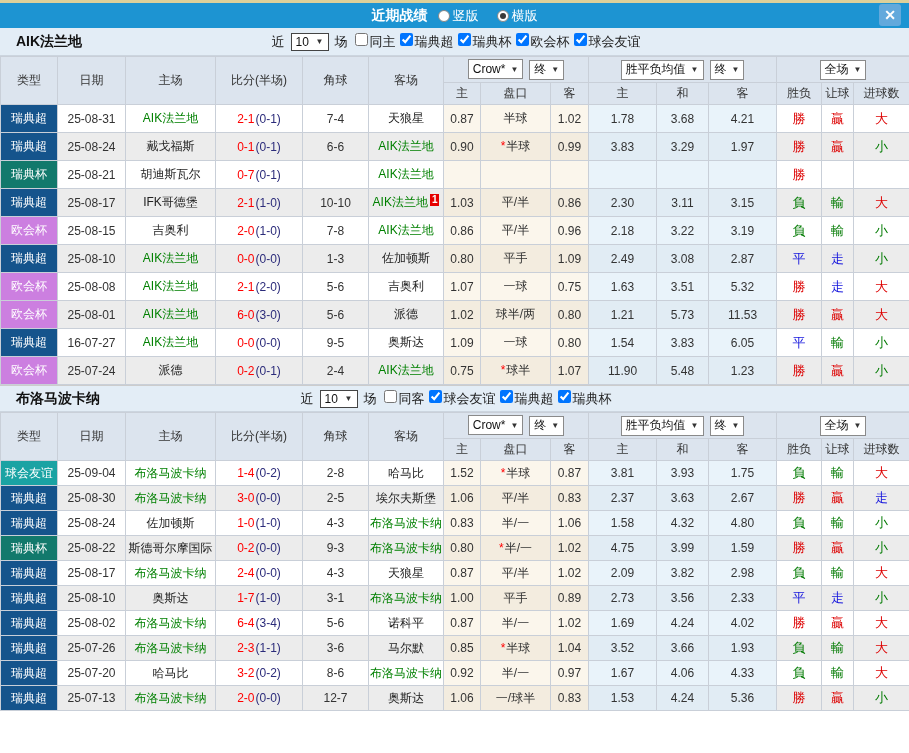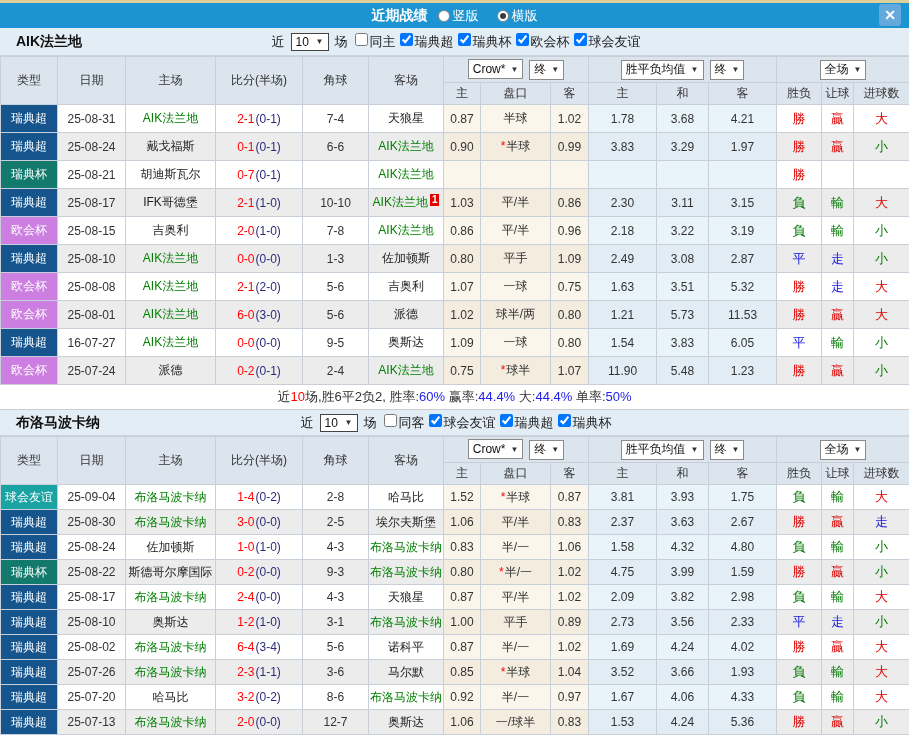--- a/index.html
+++ b/index.html
@@ -346,21 +346,20 @@
           <td class="t-num hd">1.07</td>
           <td class="t-num eu">11.90</td>
           <td class="t-num eu">5.48</td>
           <td class="t-num eu">1.23</td>
           <td class="t-res red">勝</td>
           <td class="t-res red">贏</td>
           <td class="t-res green">小</td>
         </tr>
       </tbody>
   </table>
-  <div class="summary"><span class="dark">近</span><span class="red">10</span><span class="dark">场,胜6平2负2, 胜率:</span><span class="blue">60%</span><span class="dark"> 赢率:</span><span class="blue">44.4%</span><span class="dark"> 大:</span><span class="blue">44.4%</span><span class="dark"> 单率:</span><span class="blue">50%</span></div>
 </div>
 
 <div class="section sec2">
   <div class="filter-row">
     <span class="team-name">布洛马波卡纳</span>
     <div class="filters">
       <span class="lbl">近</span>
       <span class="dd count">
           <span>10</span>
           <span class="arr">▼</span>
@@ -526,21 +525,21 @@
           <td class="t-num eu">3.82</td>
           <td class="t-num eu">2.98</td>
           <td class="t-res green">負</td>
           <td class="t-res green">輸</td>
           <td class="t-res red">大</td>
         </tr>
         <tr class="even">
           <td class="t-type" style="background: rgb(21, 84, 140);">瑞典超</td>
           <td class="t-date">25-08-10</td>
           <td class="t-team">奥斯达</td>
-          <td class="t-score"><span class="s-main">1-2</span><span class="s-half">(1-0)</span></td>
+          <td class="t-score"><span class="s-main">1-7</span><span class="s-half">(1-0)</span></td>
           <td class="t-corner">3-1</td>
           <td class="t-team green"><span>布洛马波卡纳</span></td>
           <td class="t-num hd">1.00</td>
           <td class="t-num hd">平手</td>
           <td class="t-num hd">0.89</td>
           <td class="t-num eu">2.73</td>
           <td class="t-num eu">3.56</td>
           <td class="t-num eu">2.33</td>
           <td class="t-res blue">平</td>
           <td class="t-res blue">走</td>

